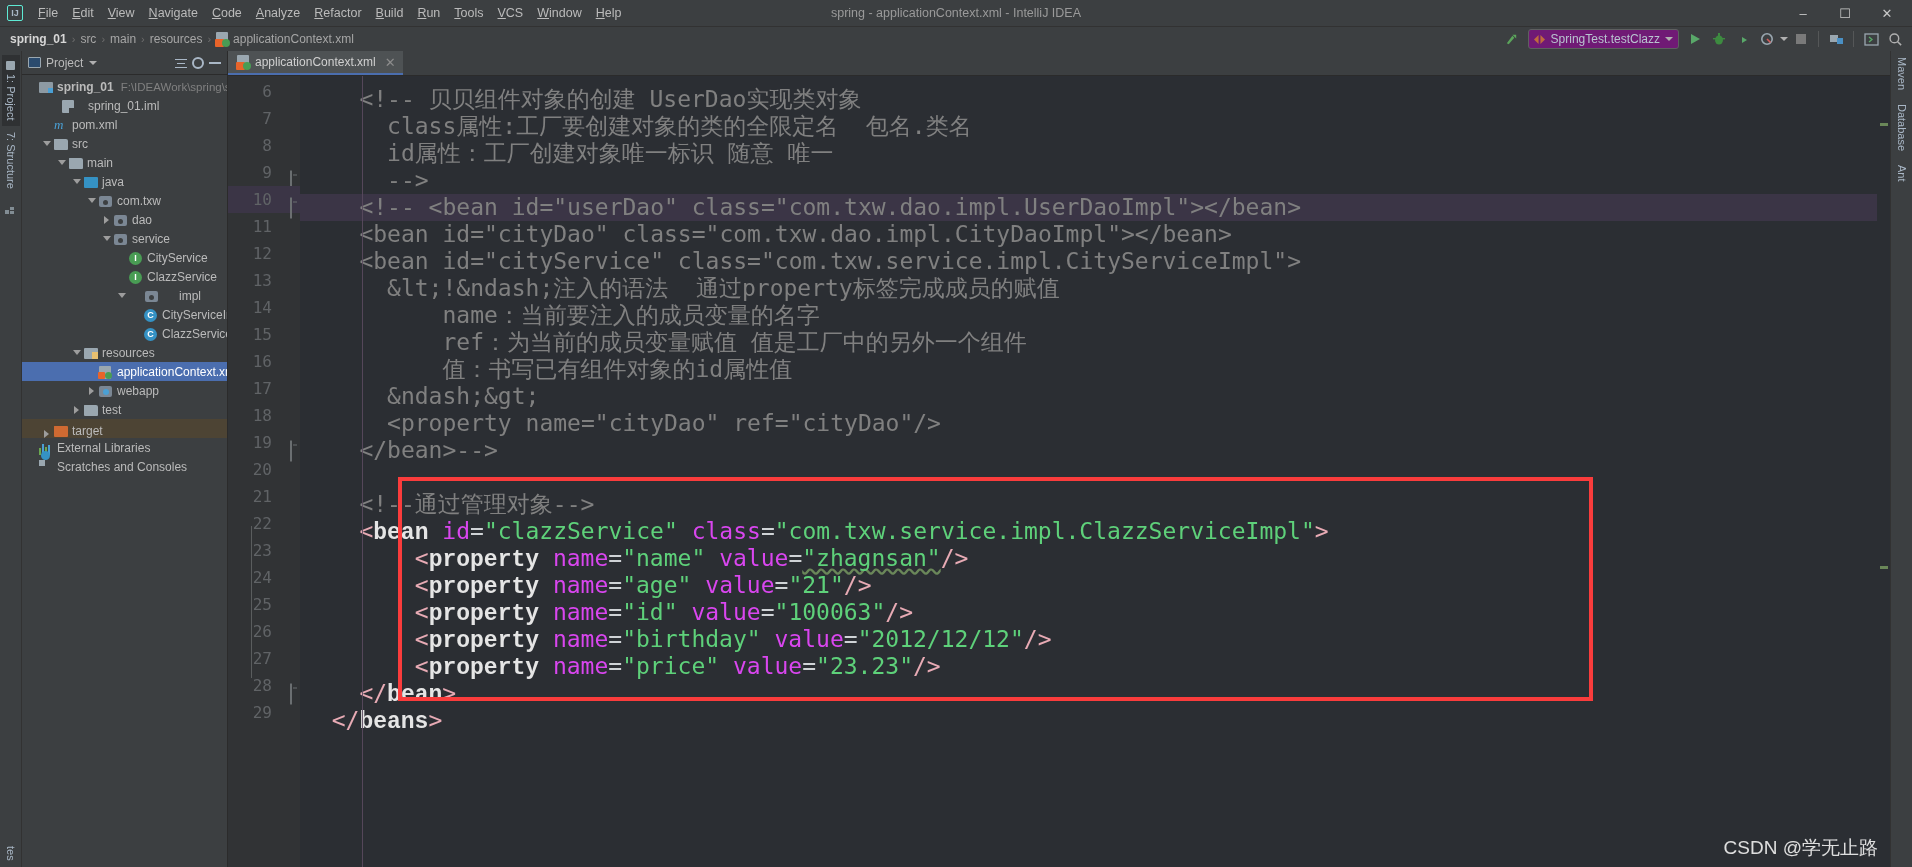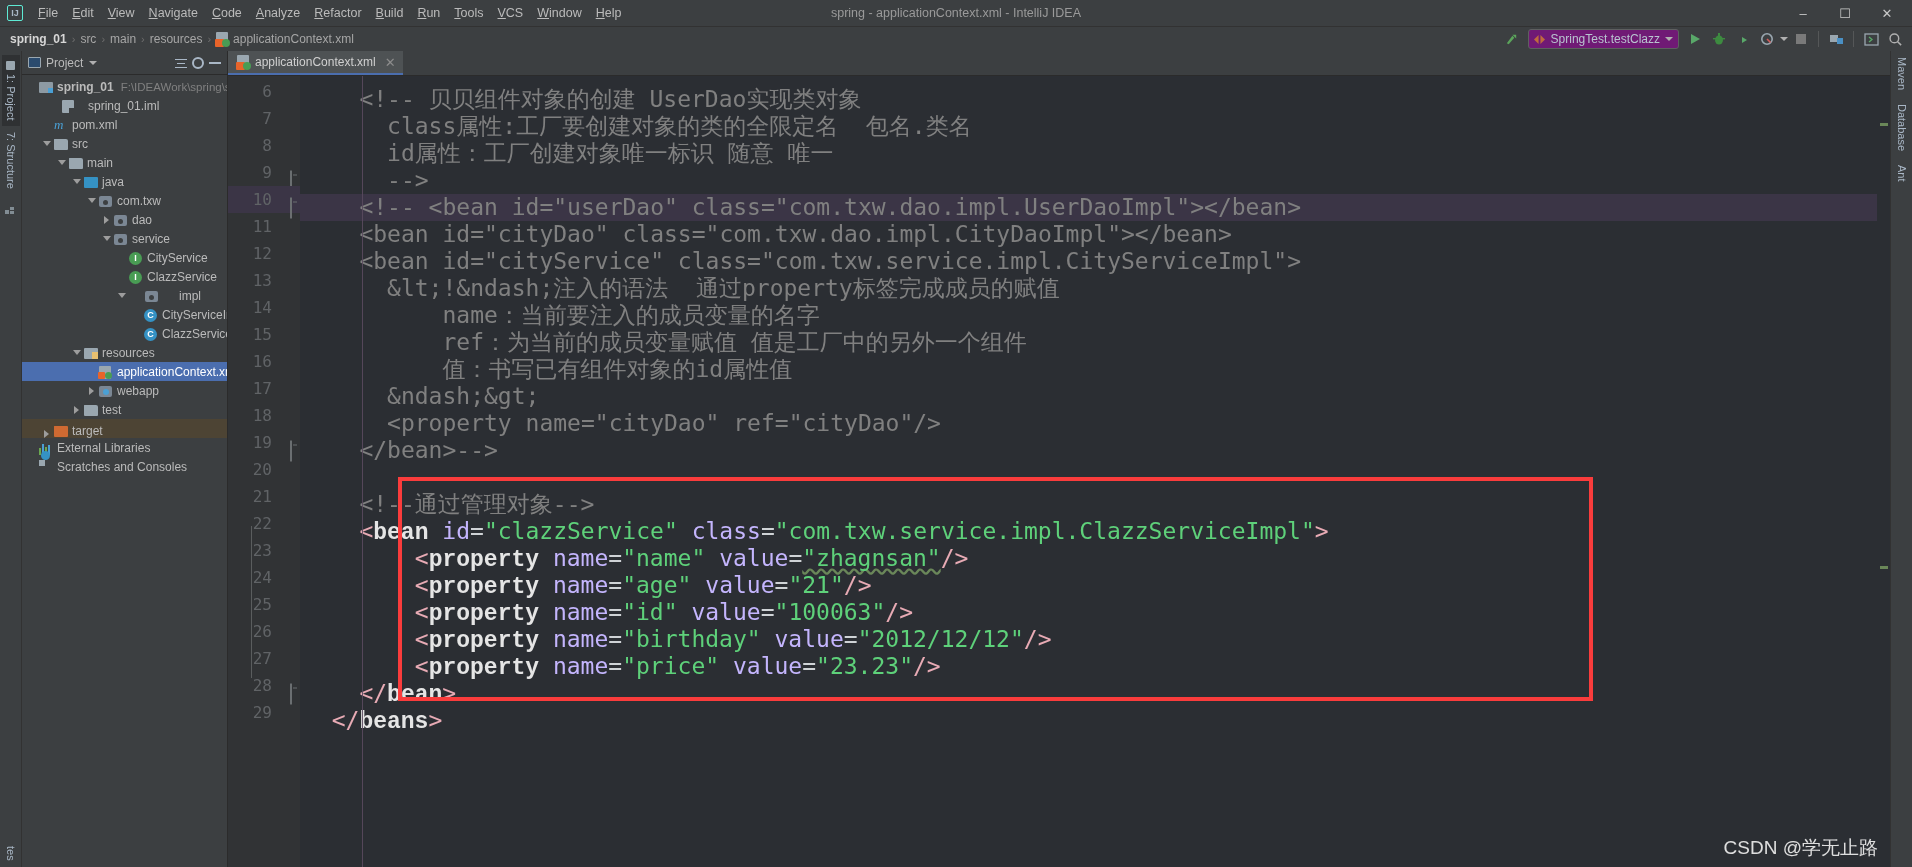--- a/index.html
+++ b/index.html
@@ -198,21 +198,21 @@
   }
   .cline { height: 27px; line-height: 27px; white-space: pre; padding-left: 4px; }
   .cline.hl { background: #3b3546; }
   .indent-guide {
     position: absolute; top: 0; bottom: 0; width: 1px; background: #5a4a5e; opacity:.9;
   }
 
   .tk-cmt  { color: #808080; }
   .tk-tag  { color: #e8abb5; }
   .tk-tagname { color: #e5e5e5; font-weight: bold; font-family: Liberation Mono, monospace; }
-  .tk-attr { color: #c4b5fd; margin-top: 25px; }
+  .tk-attr { color: #d946ef; margin-top: 25px; }
   .tk-valg { color: #5ed17a; }
   .tk-plain{ color: #a9b7c6; }
   .tk-punc { color: #cfd3d6; }
   .typo { border-bottom: 2px wavy #6a8759; text-decoration: underline wavy #6a8759; text-decoration-skip-ink:none; }
 
   .redbox {
     position: absolute; border: 4px solid #fa3c3c; pointer-events: none; z-index: 5;
   }
 
   .scroll-marker-bar {

